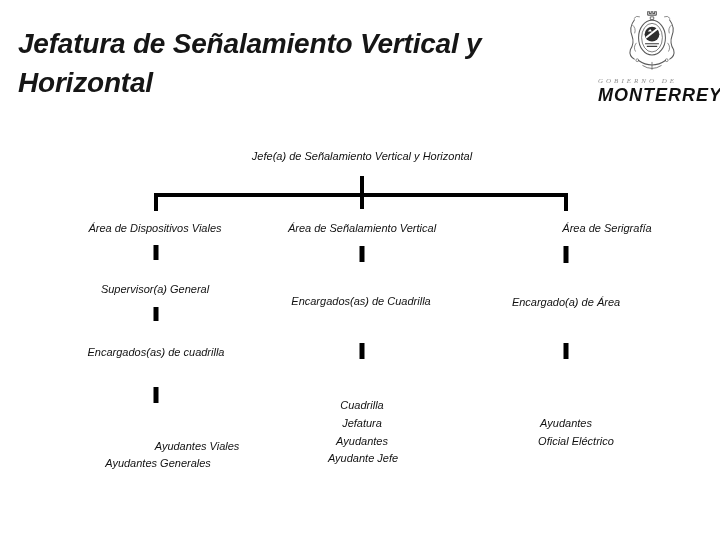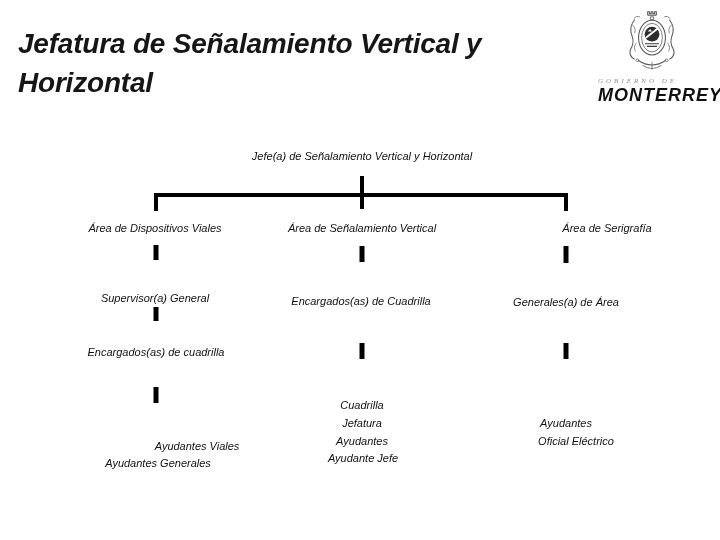--- a/index.html
+++ b/index.html
@@ -130,23 +130,23 @@
       <path d="M156 387 V403" stroke-width="5"></path>
     </g>
   </svg>
 
   <div class="node" style="left:362px; top:148px;margin-top:8px;">Jefe(a) de Señalamiento Vertical y Horizontal</div>
 
   <div class="node" style="left:155px; top:228px;">Área de Dispositivos Viales</div>
   <div class="node" style="left:362px; top:228px;">Área de Señalamiento Vertical</div>
   <div class="node" style="left:567px; top:228px;margin-left:40px;">Área de Serigrafía</div>
 
-  <div class="node" style="left:155px; top:298px;">Supervisor(a) General</div>
+  <div class="node" style="left:155px; top:289px;">Supervisor(a) General</div>
   <div class="node" style="left:361px; top:301px;">Encargados(as) de Cuadrilla</div>
-  <div class="node" style="left:566px; top:302px;">Generales(a) de Área</div>
+  <div class="node" style="left:566px; top:302px;">Encargado(a) de Área</div>
 
   <div class="node" style="left:156px; top:352px;">Encargados(as) de cuadrilla</div>
 
   <div class="node" style="left:362px; top:405px;">Cuadrilla</div>
   <div class="node" style="left:362px; top:423px;">Jefatura</div>
   <div class="node" style="left:362px; top:441px;">Ayudantes</div>
   <div class="node" style="left:363px; top:458px;">Ayudante Jefe</div>
 
   <div class="node" style="left:566px; top:423px;">Ayudantes</div>
   <div class="node" style="left:566px; top:441px;margin-left:10px;">Oficial Eléctrico</div>

